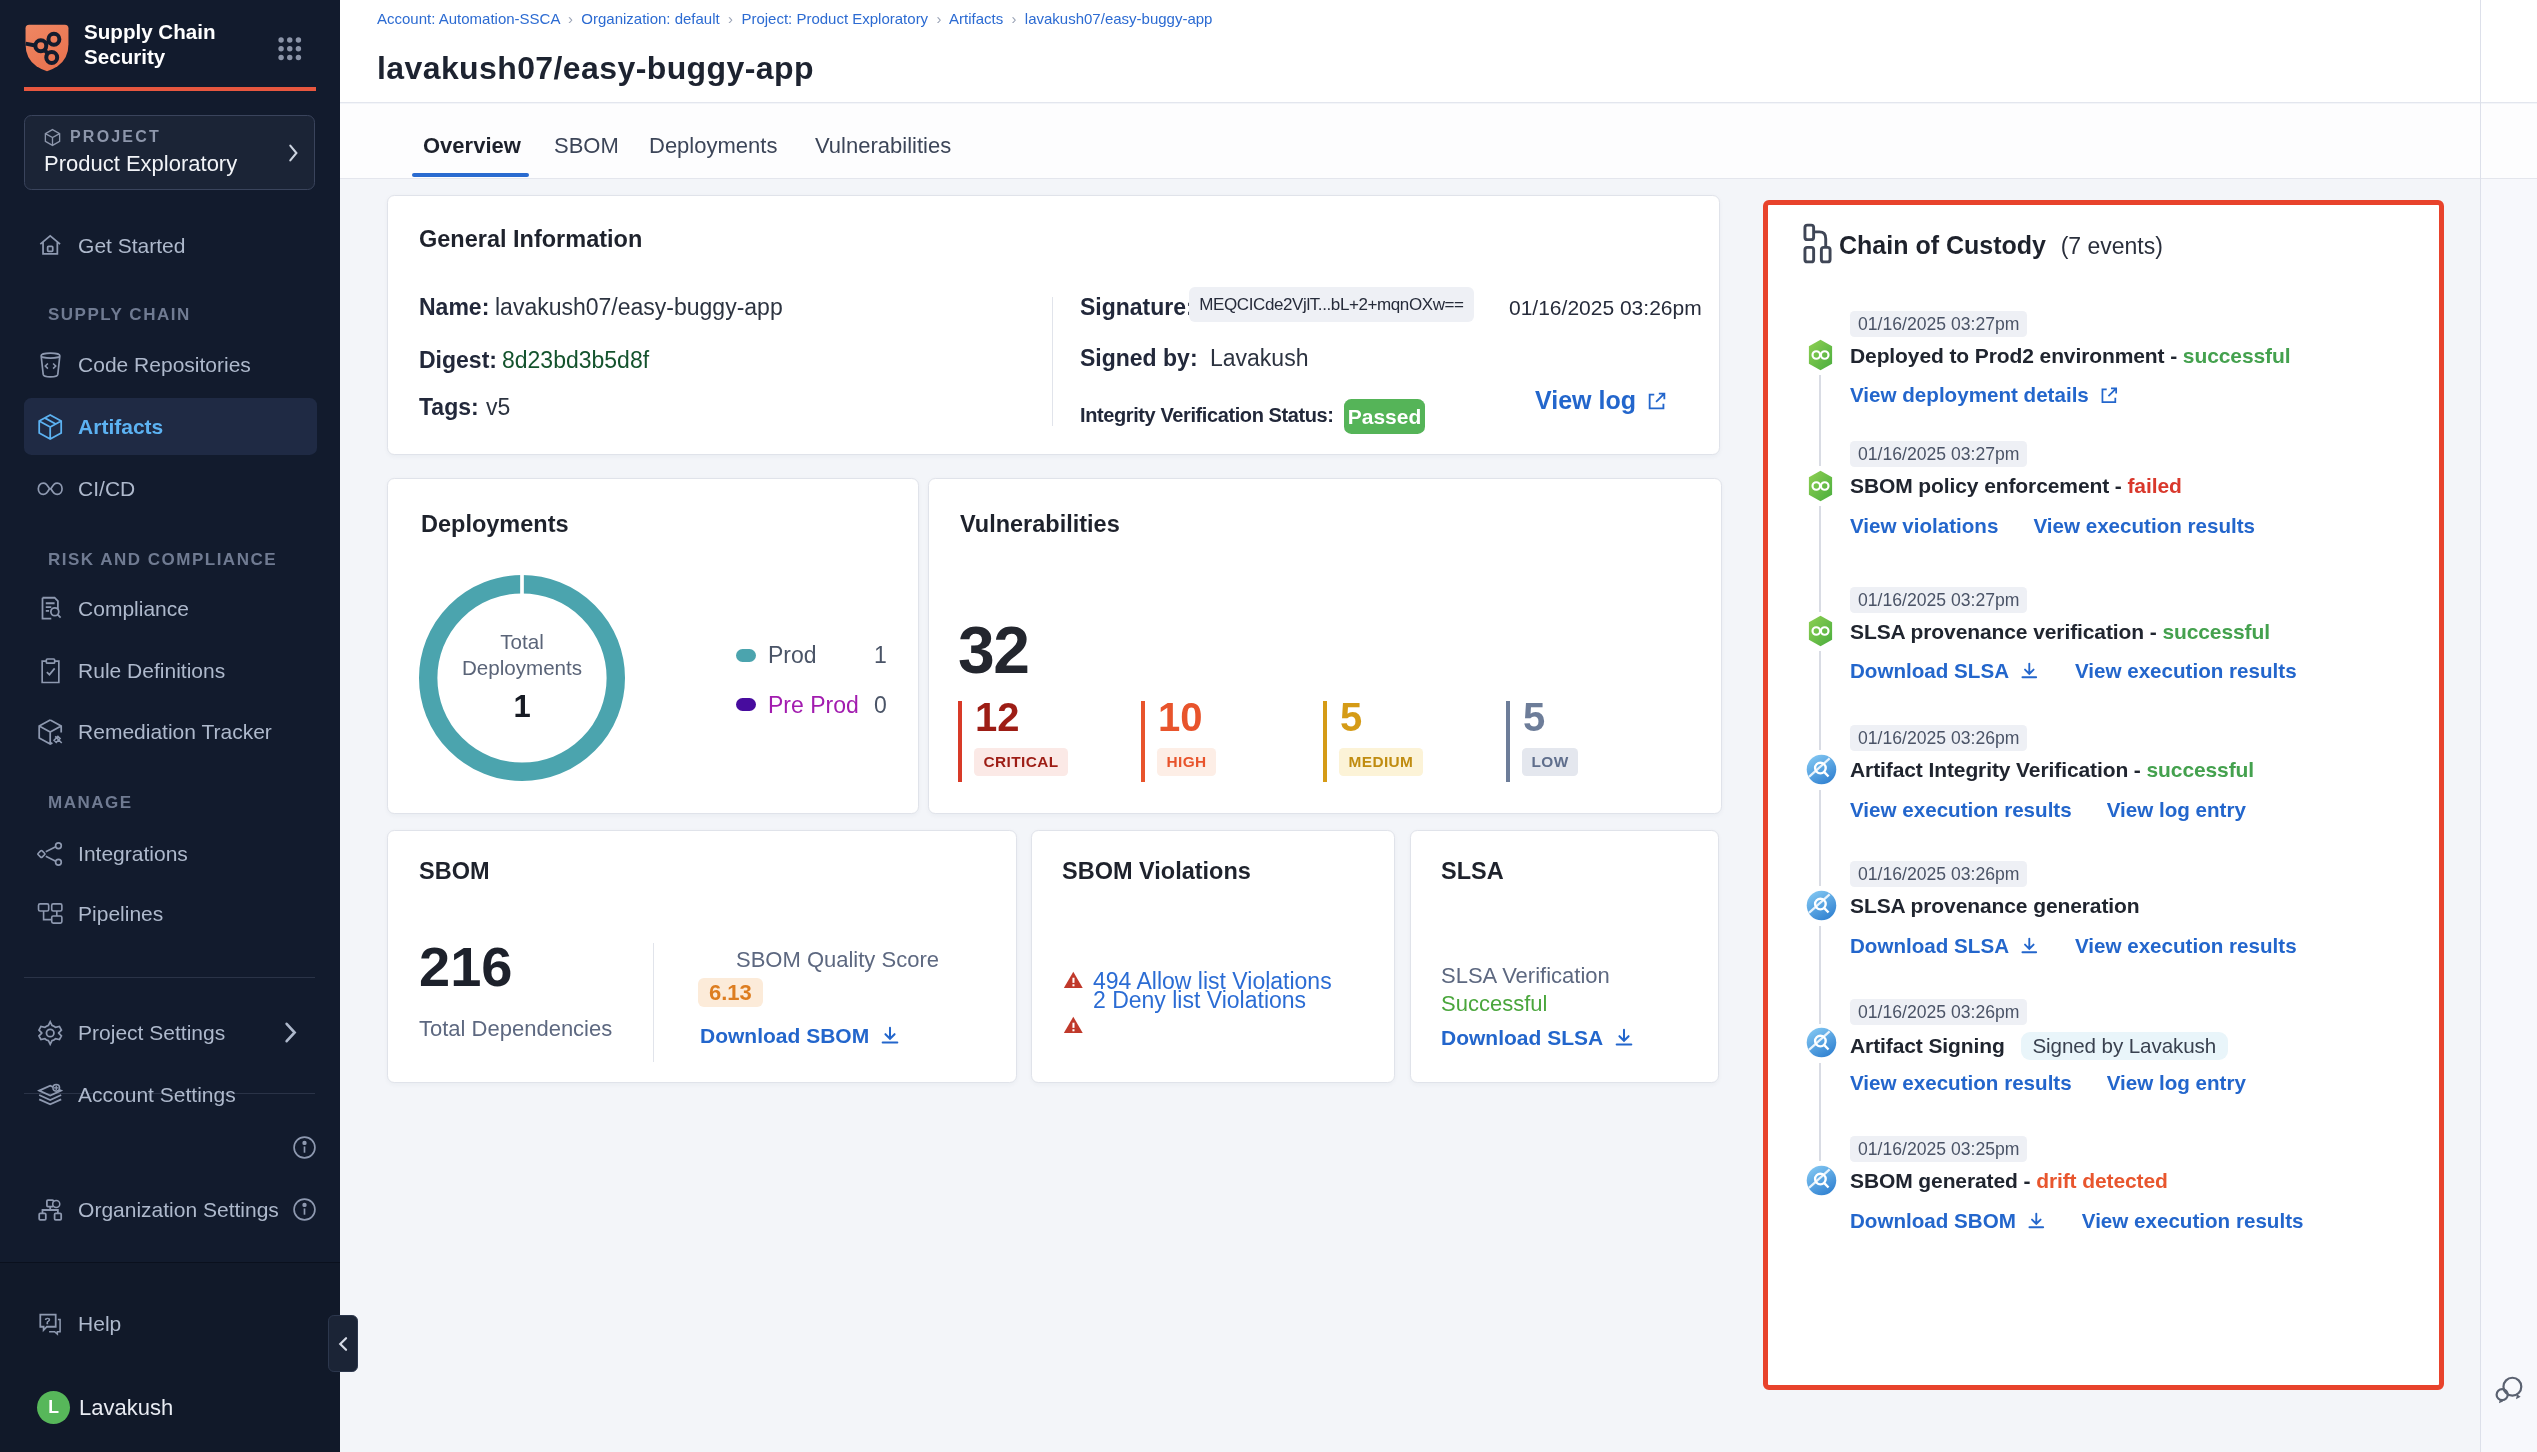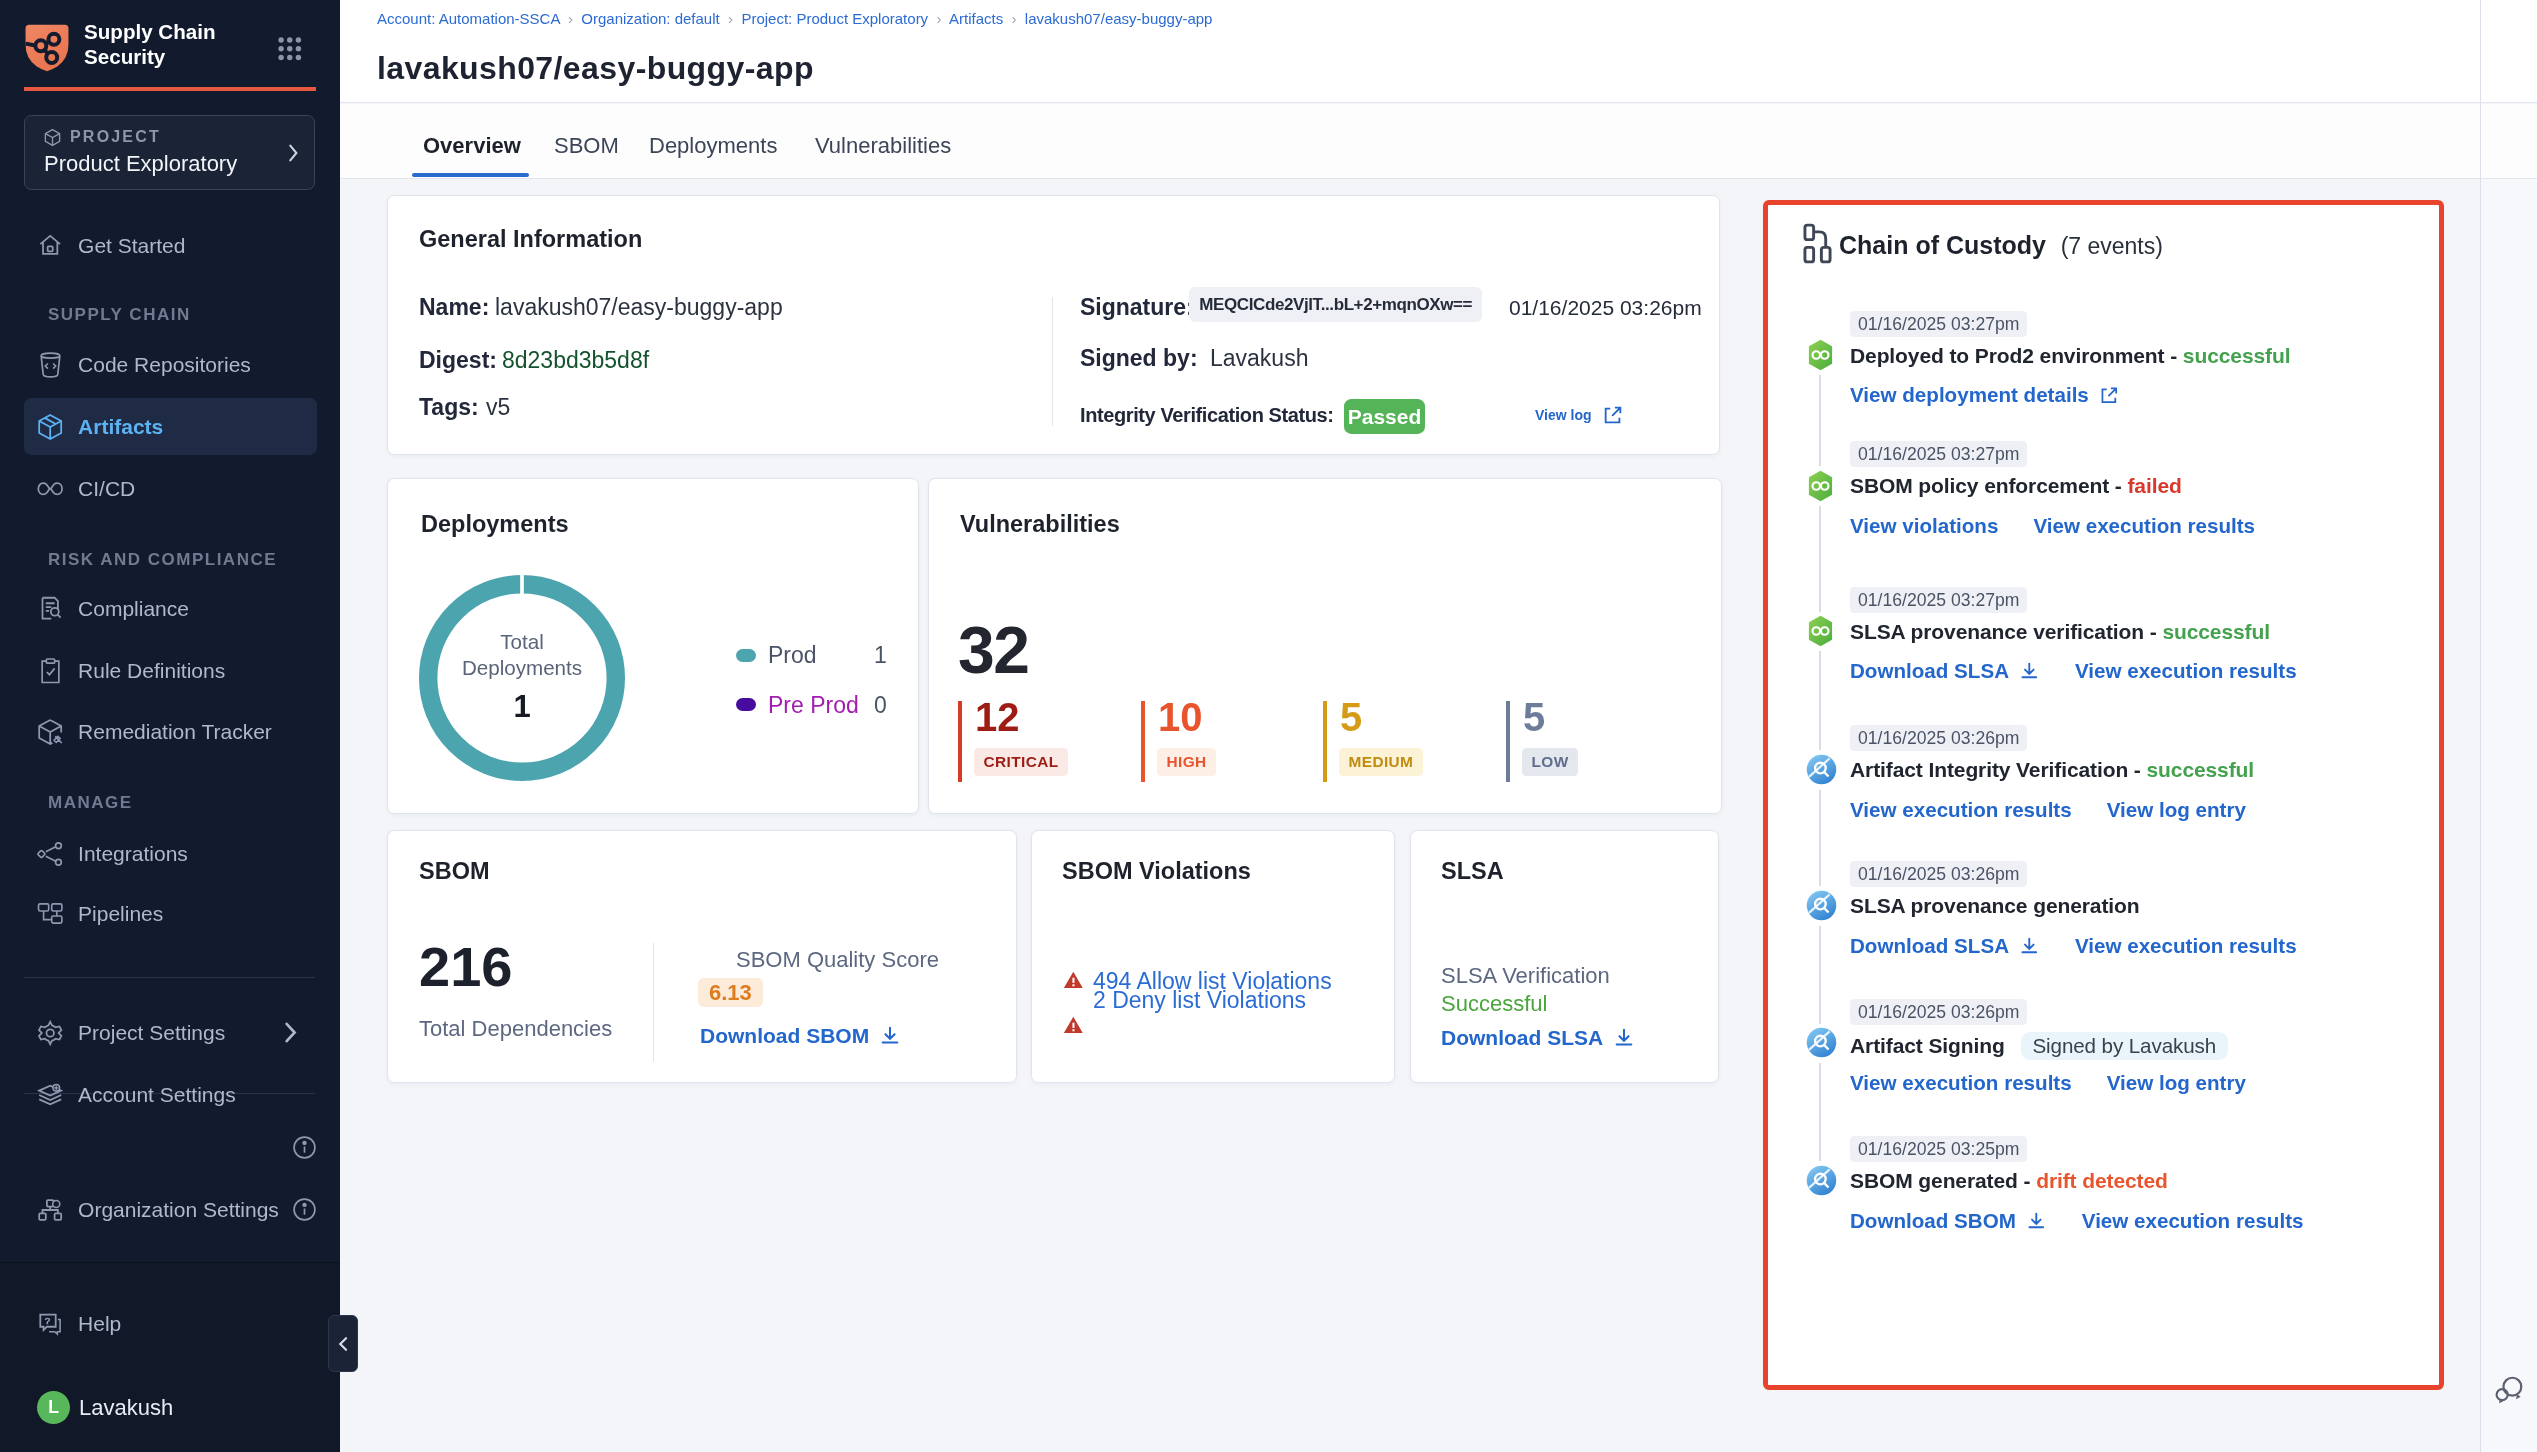--- a/index.html
+++ b/index.html
@@ -242,27 +242,27 @@
 <div class="card" style="left:387px;top:195px;width:1333px;height:260px;"></div>
 <div class="ctitle" style="left:419px;top:226px;">General Information</div>
 <div class="abs lab" style="left:419px;top:294px;font-size:23px;">Name:</div>
 <div class="abs" style="left:495px;top:294px;font-size:23px;color:#2c3340;">lavakush07/easy-buggy-app</div>
 <div class="abs lab" style="left:419px;top:347px;font-size:23px;">Digest:</div>
 <div class="abs" style="left:502px;top:347px;font-size:23px;color:#14532d;">8d23bd3b5d8f</div>
 <div class="abs lab" style="left:419px;top:394px;font-size:23px;">Tags:</div>
 <div class="abs" style="left:486px;top:394px;font-size:23px;color:#2c3340;">v5</div>
 <div class="abs" style="left:1052px;top:297px;width:0.7px;height:129px;background:#e1e4eb;"></div>
 <div class="abs lab" style="left:1080px;top:294px;font-size:23px;">Signature:</div>
-<div class="abs" style="left:1189px;top:287px;height:35px;background:#eef0f5;border-radius:5.9px;display:flex;align-items:center;padding:0 10.3px;font-size:17px;font-weight:bold;letter-spacing:-0.4px;color:#262b3a;">MEQCICde2VjlT...bL+2+mqnOXw==</div>
+<div class="abs" style="left:1189px;top:287px;height:35px;background:#eef0f5;border-radius:5.9px;display:flex;align-items:center;padding:0 10.3px;font-size:17px;font-weight:normal;letter-spacing:-0.4px;color:#262b3a;">MEQCICde2VjlT...bL+2+mqnOXw==</div>
 <div class="abs" style="left:1509px;top:296px;font-size:21px;color:#262b3a;">01/16/2025 03:26pm</div>
 <div class="abs lab" style="left:1080px;top:345px;font-size:23px;">Signed by:</div>
 <div class="abs" style="left:1210px;top:345px;font-size:23px;color:#2c3340;">Lavakush</div>
 <div class="abs lab" style="left:1080px;top:404px;font-size:20px;letter-spacing:-0.4px;">Integrity Verification Status:</div>
 <div class="abs" style="left:1344px;top:399px;width:81px;height:35px;background:#55b458;border-radius:7.3px;color:#fff;font-size:21px;font-weight:bold;display:flex;align-items:center;justify-content:center;">Passed</div>
-<div class="abs" style="left:1535px;top:404px;display:flex;align-items:center;font-size:14px;">
+<div class="abs" style="left:1535px;top:386px;display:flex;align-items:center;font-size:25px;">
     <a class="lnk">View log</a>
     <svg style="margin-left:10.3px" width="22" height="22" viewBox="0 0 24 24" fill="none" stroke="#2366cc" stroke-width="2">
       <path d="M9 5 L4 5 L4 20 L19 20 L19 15 M14 4 L20 4 L20 10 M20 4 L11 13"></path>
     </svg>
   </div>
 
 <div class="card" style="left:387px;top:478px;width:532px;height:336px;"></div>
 <div class="ctitle" style="left:421px;top:511px;">Deployments</div>
 <svg class="abs" style="left:419px;top:575px" width="206" height="206" viewBox="0 0 280 280">
  <circle cx="140" cy="140" r="127.5" fill="none" stroke="#4ba4ae" stroke-width="25"></circle>

